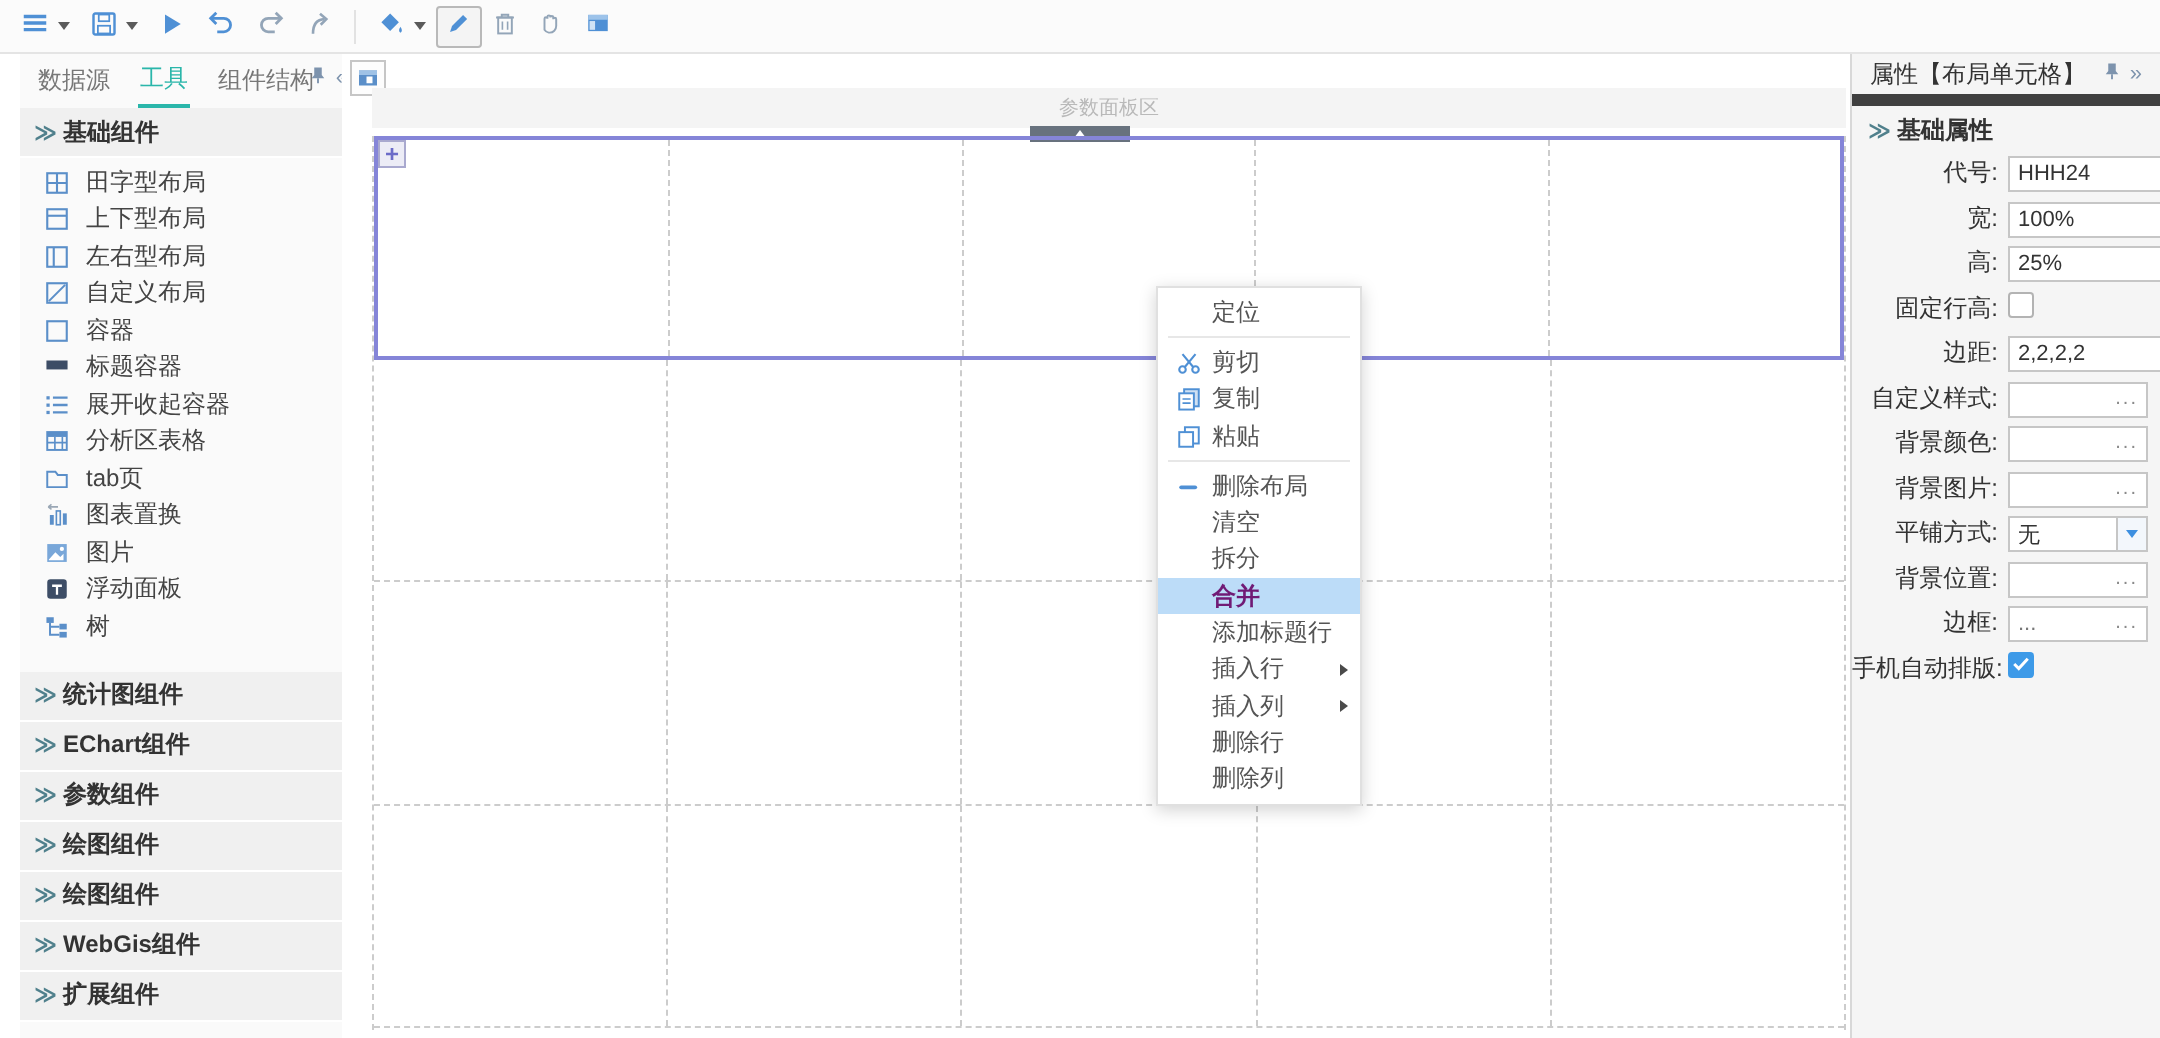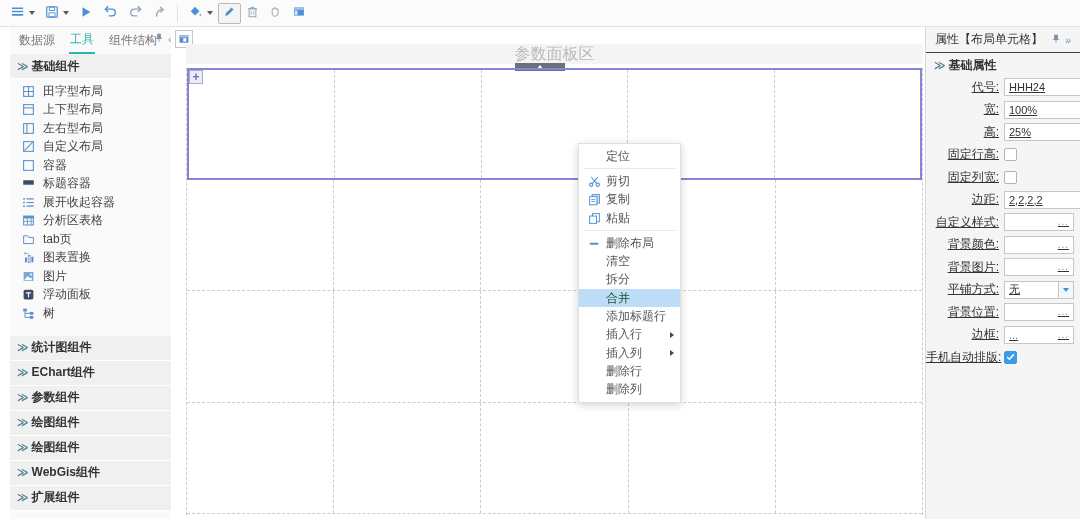--- a/index.html
+++ b/index.html
@@ -44,21 +44,21 @@
 
   
   .canvas { position:absolute; left:171px; top:27px; width:754px; height:492px; background:#fff; }
   .canvas-tool-box {
     position:absolute; left:4px; top:3px; width:18px; height:18px;
     border:1px solid #c6c6c6; background:#fdfdfd; display:flex; align-items:center; justify-content:center; cursor:pointer;
   }
   .param-band {
     position:absolute; left:15px; top:17px; width:737px; height:20px;
     background:#f4f4f4; display:flex; align-items:center; justify-content:center;
-    color:#b9b9b9; font-size:16px;
+    color:#b9b9b9; font-size:10px;
   }
   .collapse-tab {
     position:absolute; left:344px; top:36px; width:50px; height:8px;
     background:#68727e; display:flex; align-items:center; justify-content:center; cursor:pointer;
   }
   .collapse-tab .up-caret { width:0; height:0; border-left:3px solid transparent; border-right:3px solid transparent; border-bottom:4px solid #fff; }
   .canvas-grid {
     position:absolute; left:15px; top:41px; width:737px; height:447px;
     border-left:1px dashed #ccc; border-right:1px dashed #ccc;
   }
@@ -74,34 +74,34 @@
 
   
   .ctx-menu {
     position:absolute; left:578px; top:143px; width:103px;
     background:#fff; border:1px solid #e0e0e0;
     box-shadow:0 2px 8px rgba(0,0,0,.18); padding:3px 0; z-index:50;
   }
   .ctx-item { height:18.3px; display:flex; align-items:center; padding:0 6px 0 8px; color:#555; cursor:pointer; }
   .ctx-item .mi { width:15px; display:flex; align-items:center; justify-content:center; flex-shrink:0; }
   .ctx-item .mlabel { margin-left:4px; }
-  .ctx-item.hl { background:#bcdcf8; color:#14532d; }
+  .ctx-item.hl { background:#bcdcf8; color:#701a75;font-weight:bold; }
   .ctx-sep { height:1px; background:#e7e7e7; margin:3px 5px; }
   .submenu-arrow { margin-left:auto; width:0; height:0; border-top:3.5px solid transparent; border-bottom:3.5px solid transparent; border-left:4.5px solid #4a4a4a; }
 
   
   .right-panel {
     position:absolute; left:925px; top:27px; width:155px; height:492px;
     background:#f5f5f5; border-left:1px solid #d8d8d8;
   }
-  .props-header { height:26px; display:flex; align-items:center; padding:0 9px; border-bottom:1px solid #404040; color:#333; }
+  .props-header { height:26px; display:flex; align-items:center; padding:0 9px; border-bottom:6px solid #404040; color:#333; }
   .props-header .panel-corner-icons { position:static; margin-left:auto; }
   .props-section { height:25px; display:flex; align-items:center; padding:0 8px; gap:5px; font-weight:bold; color:#333; cursor:pointer; }
   .prop-rows { padding-right:6px; }
-  .prop-row { display:flex; align-items:center; height:18px; margin-bottom:4.5px;text-decoration:underline; }
+  .prop-row { display:flex; height:18px; margin-bottom:4.5px; }
   .prop-label { width:78px; text-align:right; padding-right:5px; color:#333; flex-shrink:0; white-space:nowrap; font-size:12px; }
   .prop-input {
     flex:1; height:18px; border:1px solid #c6c6c6; background:#fff;
     font-size:11px; color:#333; padding:0 4px;
     font-family:"Liberation Sans","DejaVu Sans",sans-serif;
   }
   .prop-ellipsis {
     flex:1; height:18px; border:1px solid #c6c6c6; background:#fff;
     display:flex; align-items:center; padding:0 4px; font-size:11px; color:#888; cursor:pointer;
   }
@@ -438,24 +438,20 @@
       </div>
       <div class="prop-row">
         <span class="prop-label">高:</span>
         <input class="prop-input" value="25%" style="">
       </div>
       <div class="prop-row">
         <span class="prop-label">固定行高:</span>
         <span class="checkbox"></span>
       </div>
       <div class="prop-row">
-        <span class="prop-label">固定列宽:</span>
-        <span class="checkbox"></span>
-      </div>
-      <div class="prop-row">
         <span class="prop-label">边距:</span>
         <input class="prop-input" value="2,2,2,2" style="">
       </div>
       <div class="prop-row">
         <span class="prop-label">自定义样式:</span>
         <div class="prop-ellipsis">
           <span class="dots">...</span>
         </div>
       </div>
       <div class="prop-row">

